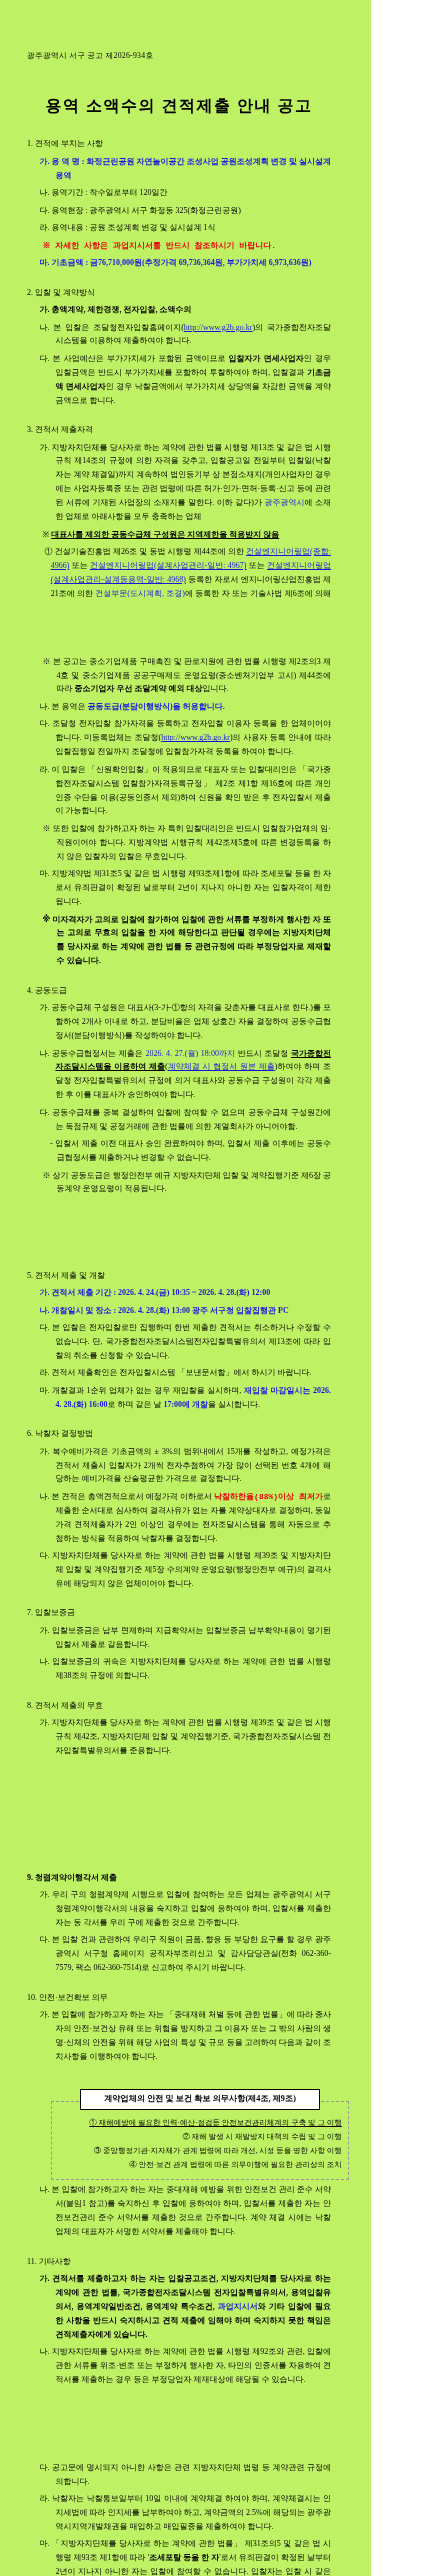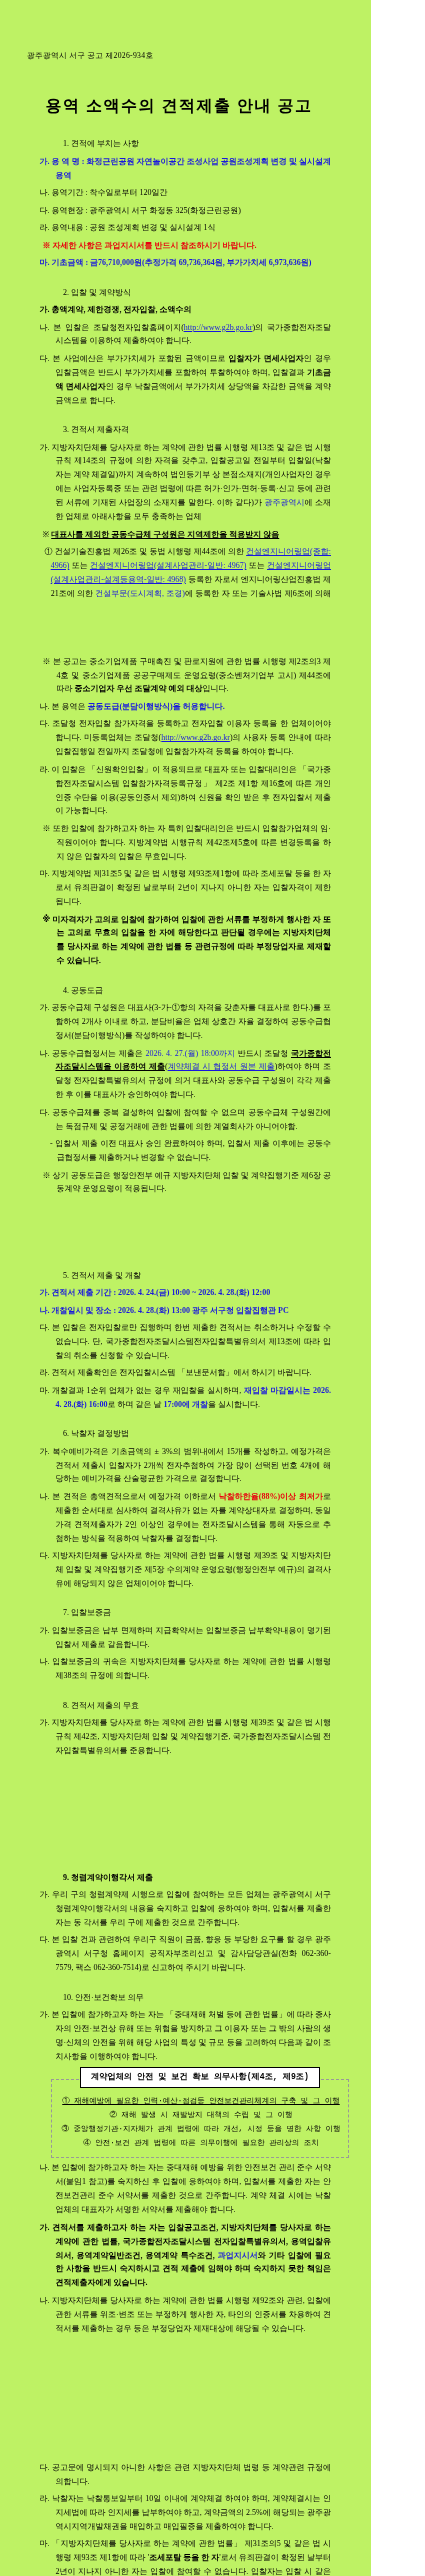--- a/index.html
+++ b/index.html
@@ -1,36 +1,36 @@
 <!DOCTYPE html>
 <html style="font-size:8.2px"><head>
 <meta charset="utf-8">
 <style>
   html,body{margin:0;padding:0;background:#fff;}
   body{width:426px;font-family:"Liberation Serif","DejaVu Serif",serif;color:#000;}
   #doc{width:426px;}
   .page{width:371px;height:602px;box-sizing:border-box;padding:49px 40px 0 27px;overflow:hidden;background:#bef264;position:relative;}
-  .blk{font-size:8px;line-height:1.74;margin-left:36px;}
+  .blk{font-size:8px;line-height:1.74;}
   .hdr{margin:0;font-size:7.7px;letter-spacing:0.3px;}
   .title{margin:30px 0 17px;text-align:center;font-size:16px;font-weight:bold;letter-spacing:1.5px;}
   .h1{margin-top:15.5px;}
   .item{margin:3.6px 0 0 12.4px;padding-left:16px;text-indent:-16px;text-align:justify;}
   .sub{margin:3.6px 0 0 23px;padding-left:6.7px;text-indent:-6.7px;text-align:justify;}
   .note{margin:3.6px 0 0 15.5px;padding-left:14px;text-indent:-14px;text-align:justify;}
   .num{margin:3.6px 0 0 17.5px;padding-left:6.2px;text-indent:-6.2px;text-align:justify;font-family:Liberation Serif, serif;}
   .c-blue{color:#1818dd;}
-  .c-red{color:#e8000d;}
+  .c-red{color:#e8000d;font-family:Liberation Mono, monospace;}
   .b{font-weight:bold;}
   .u{text-decoration:underline;}
   .f-sans{font-family:"Liberation Sans","DejaVu Sans",sans-serif;}
   
-  .safety{margin:3px 0 0 24px;width:298px;font-family:Liberation Mono, monospace;font-size:7.5px;}
+  .safety{margin:25px 0 0 24px;width:298px;font-family:Liberation Serif, serif;font-size:7.5px;}
   .safety-title{border:1px solid #000;background:#fff;position:relative;z-index:1;width:230px;margin:0 auto;text-align:center;font-weight:bold;font-size:8.2px;padding:2.6px 4.1px;box-sizing:content-box;}
   .safety-body{border:0.5px dashed #999;margin-top:-8.8px;padding:13.4px 6.2px 6.2px 8.2px;}
-  .safety-item{line-height:1.9;text-align:center;}
+  .safety-item{line-height:1.9;text-align:right;}
 </style>
 </head>
 <body>
 
 <main id="doc">
     <section class="page">
       <div class="blk hdr"><span class="">광주광역시 서구 공고 제2026-934호</span></div>
       <div class="blk title"><span class="">용역 소액수의 견적제출 안내 공고</span></div>
       <div class="blk h1"><span class="">1. 견적에 부치는 사항</span></div>
       <div class="blk item"><span class="c-blue b">가. 용 역 명 : 화정근린공원 자연놀이공간 조성사업 공원조성계획 변경 및 실시설계 용역</span></div>
@@ -59,21 +59,21 @@
       <div class="blk note"><span class="b f-sans">※ 미자격자가 고의로 입찰에 참가하여 입찰에 관한 서류를 부정하게 행사한 자 또는 고의로 무효의 입찰을 한 자에 해당한다고 판단될 경우에는 지방자치단체를 당사자로 하는 계약에 관한 법률 등 관련규정에 따라 부정당업자로 제재할 수 있습니다.</span></div>
       <div class="blk h1"><span class="">4. 공동도급</span></div>
       <div class="blk item"><span class="">가. 공동수급체 구성원은 대표사(3-가-①항의 자격을 갖춘자를 대표사로 한다.)를 포함하여 2개사 이내로 하고, 분담비율은 업체 상호간 자율 결정하여 공동수급협정서(분담이행방식)를 작성하여야 합니다.</span></div>
       <div class="blk item"><span class="">나. 공동수급협정서는 제출은 </span><span class="c-blue">2026. 4. 27.(월) 18:00까지</span><span class=""> 반드시 조달청 </span><span class="b u">국가종합전자조달시스템을 이용하여 제출</span><span class="">(</span><span class="c-blue u">계약체결 시 협정서 원본 제출</span><span class="">)하여야 하며 조달청 전자입찰특별유의서 규정에 의거 대표사와 공동수급 구성원이 각각 제출한 후 이를 대표사가 승인하여야 합니다.</span></div>
       <div class="blk item"><span class="">다. 공동수급체를 중복 결성하여 입찰에 참여할 수 없으며 공동수급체 구성원간에는 독점규제 및 공정거래에 관한 법률에 의한 계열회사가 아니어야함.</span></div>
       <div class="blk sub"><span class="">- 입찰서 제출 이전 대표사 승인 완료하여야 하며, 입찰서 제출 이후에는 공동수급협정서를 제출하거나 변경할 수 없습니다.</span></div>
       <div class="blk note"><span class="">※ 상기 공동도급은 행정안전부 예규 지방자치단체 입찰 및 계약집행기준 제6장 공동계약 운영요령이 적용됩니다.</span></div>
     </section>
     <section class="page">
       <div class="blk h1"><span class="">5. 견적서 제출 및 개찰</span></div>
-      <div class="blk item"><span class="c-blue b">가. 견적서 제출 기간 : 2026. 4. 24.(금) 10:00 ~ 2026. 4. 28.(화) 12:00</span></div>
+      <div class="blk item"><span class="c-blue b">가. 견적서 제출 기간 : 2026. 4. 24.(금) 10:35 ~ 2026. 4. 28.(화) 12:00</span></div>
       <div class="blk item"><span class="c-blue b">나. 개찰일시 및 장소 : 2026. 4. 28.(화) 13:00 광주 서구청 입찰집행관 PC</span></div>
       <div class="blk item"><span class="">다. 본 입찰은 전자입찰로만 집행하며 한번 제출한 견적서는 취소하거나 수정할 수 없습니다. 단, 국가종합전자조달시스템전자입찰특별유의서 제13조에 따라 입찰의 취소를 신청할 수 있습니다.</span></div>
       <div class="blk item"><span class="">라. 견적서 제출확인은 전자입찰시스템 「보낸문서함」에서 하시기 바랍니다.</span></div>
       <div class="blk item"><span class="">마. 개찰결과 1순위 업체가 없는 경우 재입찰을 실시하며, </span><span class="c-blue b">재입찰 마감일시는 2026. 4. 28.(화) 16:00</span><span class="">로 하며 같은 날 </span><span class="c-blue b">17:00에 개찰</span><span class="">을 실시합니다.</span></div>
       <div class="blk h1"><span class="">6. 낙찰자 결정방법</span></div>
       <div class="blk item"><span class="">가. 복수예비가격은 기초금액의 ± 3%의 범위내에서 15개를 작성하고, 예정가격은 견적서 제출시 입찰자가 2개씩 전자추첨하여 가장 많이 선택된 번호 4개에 해당하는 예비가격을 산술평균한 가격으로 결정합니다.</span></div>
       <div class="blk item"><span class="">나. 본 견적은 총액견적으로서 예정가격 이하로서 </span><span class="c-red b">낙찰하한율(88%)이상 최저가</span><span class="">로 제출한 순서대로 심사하여 결격사유가 없는 자를 계약상대자로 결정하며, 동일가격 견적제출자가 2인 이상인 경우에는 전자조달시스템을 통해 자동으로 추첨하는 방식을 적용하여 낙찰자를 결정합니다.</span></div>
       <div class="blk item"><span class="">다. 지방자치단체를 당사자로 하는 계약에 관한 법률 시행령 제39조 및 지방자치단체 입찰 및 계약집행기준 제5장 수의계약 운영요령(행정안전부 예규)의 결격사유에 해당되지 않은 업체이어야 합니다.</span></div>
       <div class="blk h1"><span class="">7. 입찰보증금</span></div>
       <div class="blk item"><span class="">가. 입찰보증금은 납부 면제하며 지급확약서는 입찰보증금 납부확약내용이 명기된 입찰서 제출로 갈음합니다.</span></div>
@@ -90,20 +90,21 @@
       <div class="blk safety">
         <div class="safety-title">계약업체의 안전 및 보건 확보 의무사항(제4조, 제9조)</div>
         <div class="safety-body">
           <div class="safety-item"><span class="u">① 재해예방에 필요한 인력·예산·점검등 안전보건관리체계의 구축 및 그 이행</span></div>
           <div class="safety-item"><span class="">② 재해 발생 시 재발방지 대책의 수립 및 그 이행</span></div>
           <div class="safety-item"><span class="">③ 중앙행정기관·지자체가 관계 법령에 따라 개선, 시정 등을 명한 사항 이행</span></div>
           <div class="safety-item"><span class="">④ 안전·보건 관계 법령에 따른 의무이행에 필요한 관리상의 조치</span></div>
         </div>
       </div>
       <div class="blk item"><span class="">나. 본 입찰에 참가하고자 하는 자는 중대재해 예방을 위한 안전보건 관리 준수 서약서(붙임1 참고)를 숙지하신 후 입찰에 응하여야 하며, 입찰서를 제출한 자는 안전보건관리 준수 서약서를 제출한 것으로 간주합니다. 계약 체결 시에는 낙찰업체의 대표자가 서명한 서약서를 제출해야 합니다.</span></div>
+      <div class="blk h1"><span class="">11. 기타사항</span></div>
       <div class="blk item"><span class="b">가. 견적서를 제출하고자 하는 자는 입찰공고조건, 지방자치단체를 당사자로 하는 계약에 관한 법률, 국가종합전자조달시스템 전자입찰특별유의서, 용역입찰유의서, 용역계약일반조건, 용역계약 특수조건, </span><span class="c-blue b">과업지시서</span><span class="b">와 기타 입찰에 필요한 사항을 반드시 숙지하시고 견적 제출에 임해야 하며 숙지하지 못한 책임은 견적제출자에게 있습니다.</span></div>
       <div class="blk item"><span class="">나. 지방자치단체를 당사자로 하는 계약에 관한 법률 시행령 제92조와 관련, 입찰에 관한 서류를 위조·변조 또는 부정하게 행사한 자, 타인의 인증서를 차용하여 견적서를 제출하는 경우 등은 부정당업자 제재대상에 해당될 수 있습니다.</span></div>
     </section>
     <section class="page">
       <div class="blk item"><span class="">다. 공고문에 명시되지 아니한 사항은 관련 지방자치단체 법령 등 계약관련 규정에 의합니다.</span></div>
       <div class="blk item"><span class="">라. 낙찰자는 낙찰통보일부터 10일 이내에 계약체결 하여야 하며, 계약체결시는 인지세법에 따라 인지세를 납부하여야 하고, 계약금액의 2.5%에 해당되는 광주광역시지역개발채권을 매입하고 매입필증을 제출하여야 합니다.</span></div>
       <div class="blk item"><span class="">마. 「지방자치단체를 당사자로 하는 계약에 관한 법률」 제31조의5 및 같은 법 시행령 제93조 제1항에 따라 '</span><span class="b">조세포탈 등을 한 자</span><span class="">'로서 유죄판결이 확정된 날부터 2년이 지나지 아니한 자는 입찰에 참여할 수 없습니다. 입찰자는 입찰 시 같은법 시행령 제93조제1항에 해당하지 아니한다는 서약서를 제출하여야 합니다. 다만, 나라장터 시스템을 이용하여 전자입찰 하는 경우 전자입찰서에 서약서의 내용을 포함하고 있는 경우 전자입찰서 제출로 서약서 제출을 갈음합니다.</span></div>
     </section>
   </main>
 

